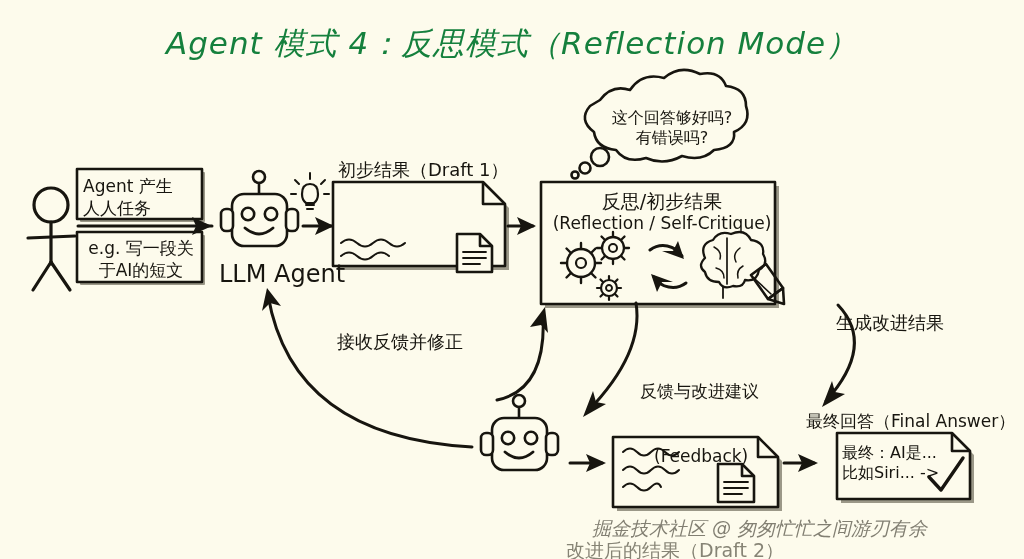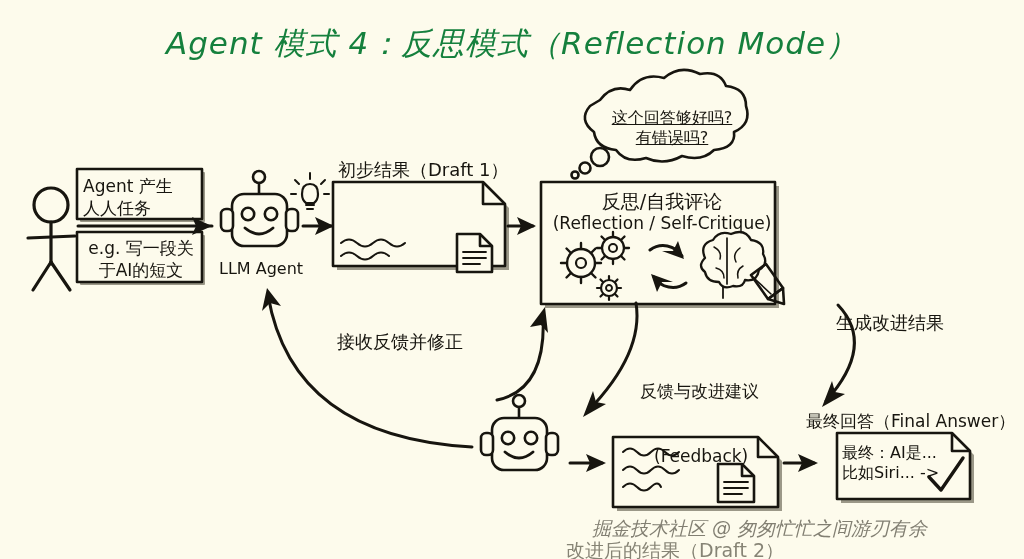--- a/index.html
+++ b/index.html
@@ -37,25 +37,25 @@
     width: 1024px;
     text-align: center;
     font-size: 31px;
     font-style: italic;
     letter-spacing: 1px;
     color: #15803d;
   }
   #cap-draft1 { left: 338px; top: 158px; font-size: 18px; }
   #cap-final { left: 806px; top: 411px; font-size: 17px; }
   #cap-refine { left: 446px; top: 478px; font-size: 18px; }
-  #cap-llm { left: 219px; top: 259px; font-size: 16px; }
+  #cap-llm { left: 219px; top: 259px; font-size: 24px; }
   #lab-feedbackfix { left: 337px; top: 330px; font-size: 18px; }
   #lab-generate { left: 836px; top: 311px; font-size: 18px; }
   #thought-text {
-    left: 592px; top: 108px; font-size: 16px; text-align: center; width: 160px; text-decoration: underline;
+    left: 592px; top: 108px; font-size: 16px; text-align: center; width: 160px;
   }
   #reflect-title {
     left: 546px; top: 189px; width: 232px; text-align: center; font-size: 19px;
   }
   #reflect-sub {
     left: 538px; top: 213px; width: 248px; text-align: center; font-size: 17px;
   }
   #draft1-text { left: 337px; top: 196px; font-size: 17px; }
   #final-text { left: 842px; top: 443px; font-size: 16px; }
   #feedback-block { left: 640px; top: 337px; font-size: 17px; }
@@ -329,21 +329,21 @@
   <div class="lbl" id="task-box2-text">e.g. 写一段关
 于AI的短文</div>
 
   <div class="lbl" id="cap-llm">LLM Agent</div>
 
   <div class="lbl" id="cap-draft1">初步结果（Draft 1）</div>
 
   <div class="lbl" id="thought-text">这个回答够好吗?
 有错误吗?</div>
 
-  <div class="lbl" id="reflect-title">反思/自我评论</div>
+  <div class="lbl" id="reflect-title">反思/初步结果</div>
   <div class="lbl" id="reflect-sub">(Reflection / Self-Critique)</div>
 
   <div class="lbl" id="lab-feedbackfix">接收反馈并修正</div>
   <div class="lbl" id="lab-generate">生成改进结果</div>
 
   <div class="lbl" id="feedback-block">
     <div>反馈与改进建议</div>
     <div style="padding-left:14px">(Feedback)</div>
     
   </div>

